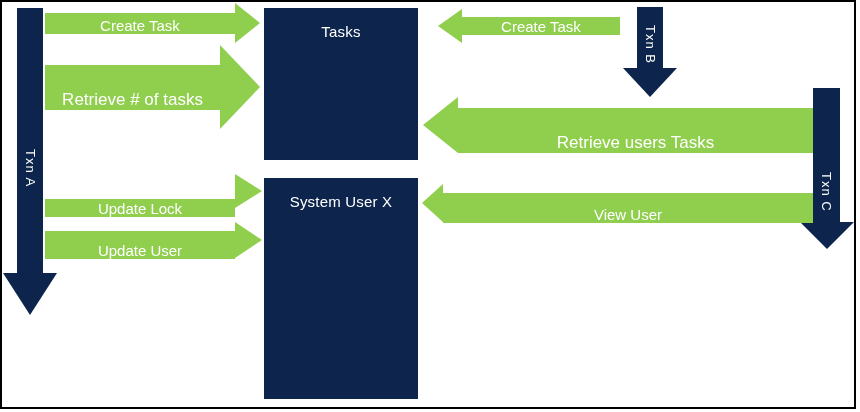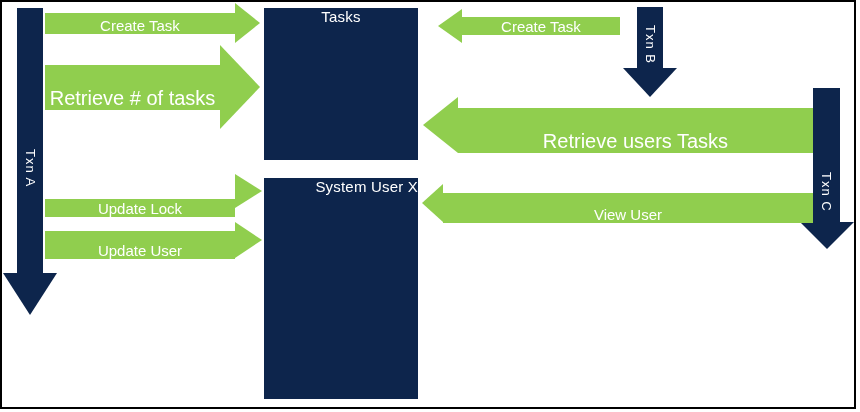--- a/index.html
+++ b/index.html
@@ -14,23 +14,23 @@
   body { font-family: "Liberation Sans", "DejaVu Sans", sans-serif; position: relative; overflow: hidden; }
 
   .canvas { position: absolute; left: 0; top: 0; width: 860px; height: 412px; }
   .frame  { position: absolute; left: 0; top: 0; width: 856px; height: 409px;
             border: 2px solid var(--border); }
 
   
   .entity { position: absolute; background: var(--navy); color: var(--text_light);
             display: flex; justify-content: center; align-items: flex-start;
             font-size: 15px; letter-spacing: 0.2px; }
-  .entity .entity-label { }
+  .entity .entity-label { padding-top: 15px; }
   .box-tasks { left: 264px; top: 8px;   width: 154px; height: 152px; }
-  .box-user  { left: 264px; top: 178px; width: 154px; height: 221px; justify-content: flex-end; }
+  .box-user  { left: 264px; top: 178px; width: 154px; height: 221px; }
 
   
   .vshaft { position: absolute; background: var(--navy);
             display: flex; align-items: center; justify-content: center; }
   .vlabel { writing-mode: vertical-rl; text-orientation: mixed;
             color: var(--text_light); font-size: 13px; letter-spacing: 1px;
             white-space: nowrap; }
   .vhead  { position: absolute; width: 0; height: 0; }
 
   .txn-a-shaft { left: 17px; top: 8px; width: 26px; height: 265px; }
@@ -48,21 +48,21 @@
   .txn-c-shaft { left: 813px; top: 88px; width: 27px; height: 134px; }
   .txn-c-shaft .vlabel { padding-top: 74px; }
   .txn-c-head  { left: 800px; top: 222px;
                  border-left: 27px solid transparent; border-right: 27px solid transparent;
                  border-top: 27px solid var(--navy); }
 
   
   .hbody { position: absolute; background: var(--green); color: var(--text_light);
            display: flex; align-items: flex-end; justify-content: center;
            font-size: 15px; white-space: nowrap; overflow: visible; }
-  .hbody.big { font-size: 20px; }
+  .hbody.big { font-size: 17px; }
   .hhead { position: absolute; width: 0; height: 0; }
 
   
   .a1-body { left: 45px; top: 13px; width: 190px; height: 21px; }
   .a1-head { left: 235px; top: 3px;
              border-top: 20px solid transparent; border-bottom: 20px solid transparent;
              border-left: 25px solid var(--green); }
 
   
   .a2-body { left: 45px; top: 65px; width: 175px; height: 45px; }

